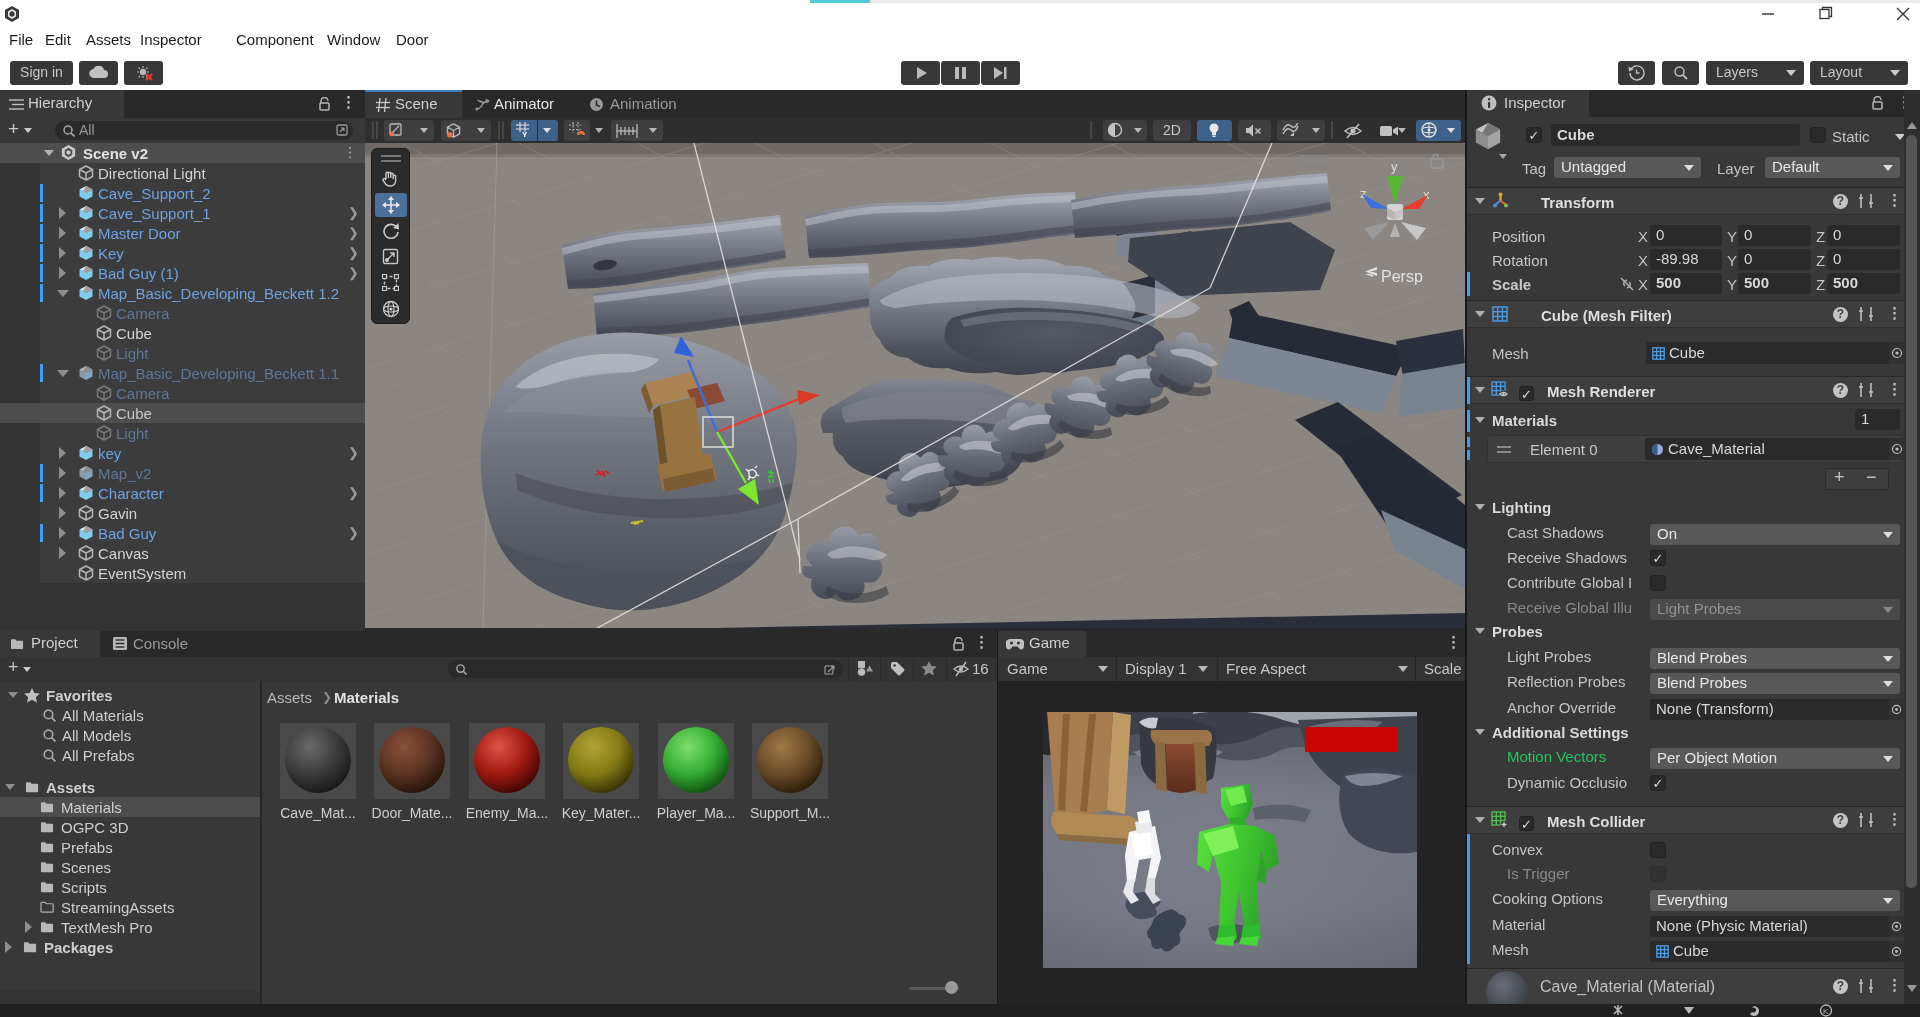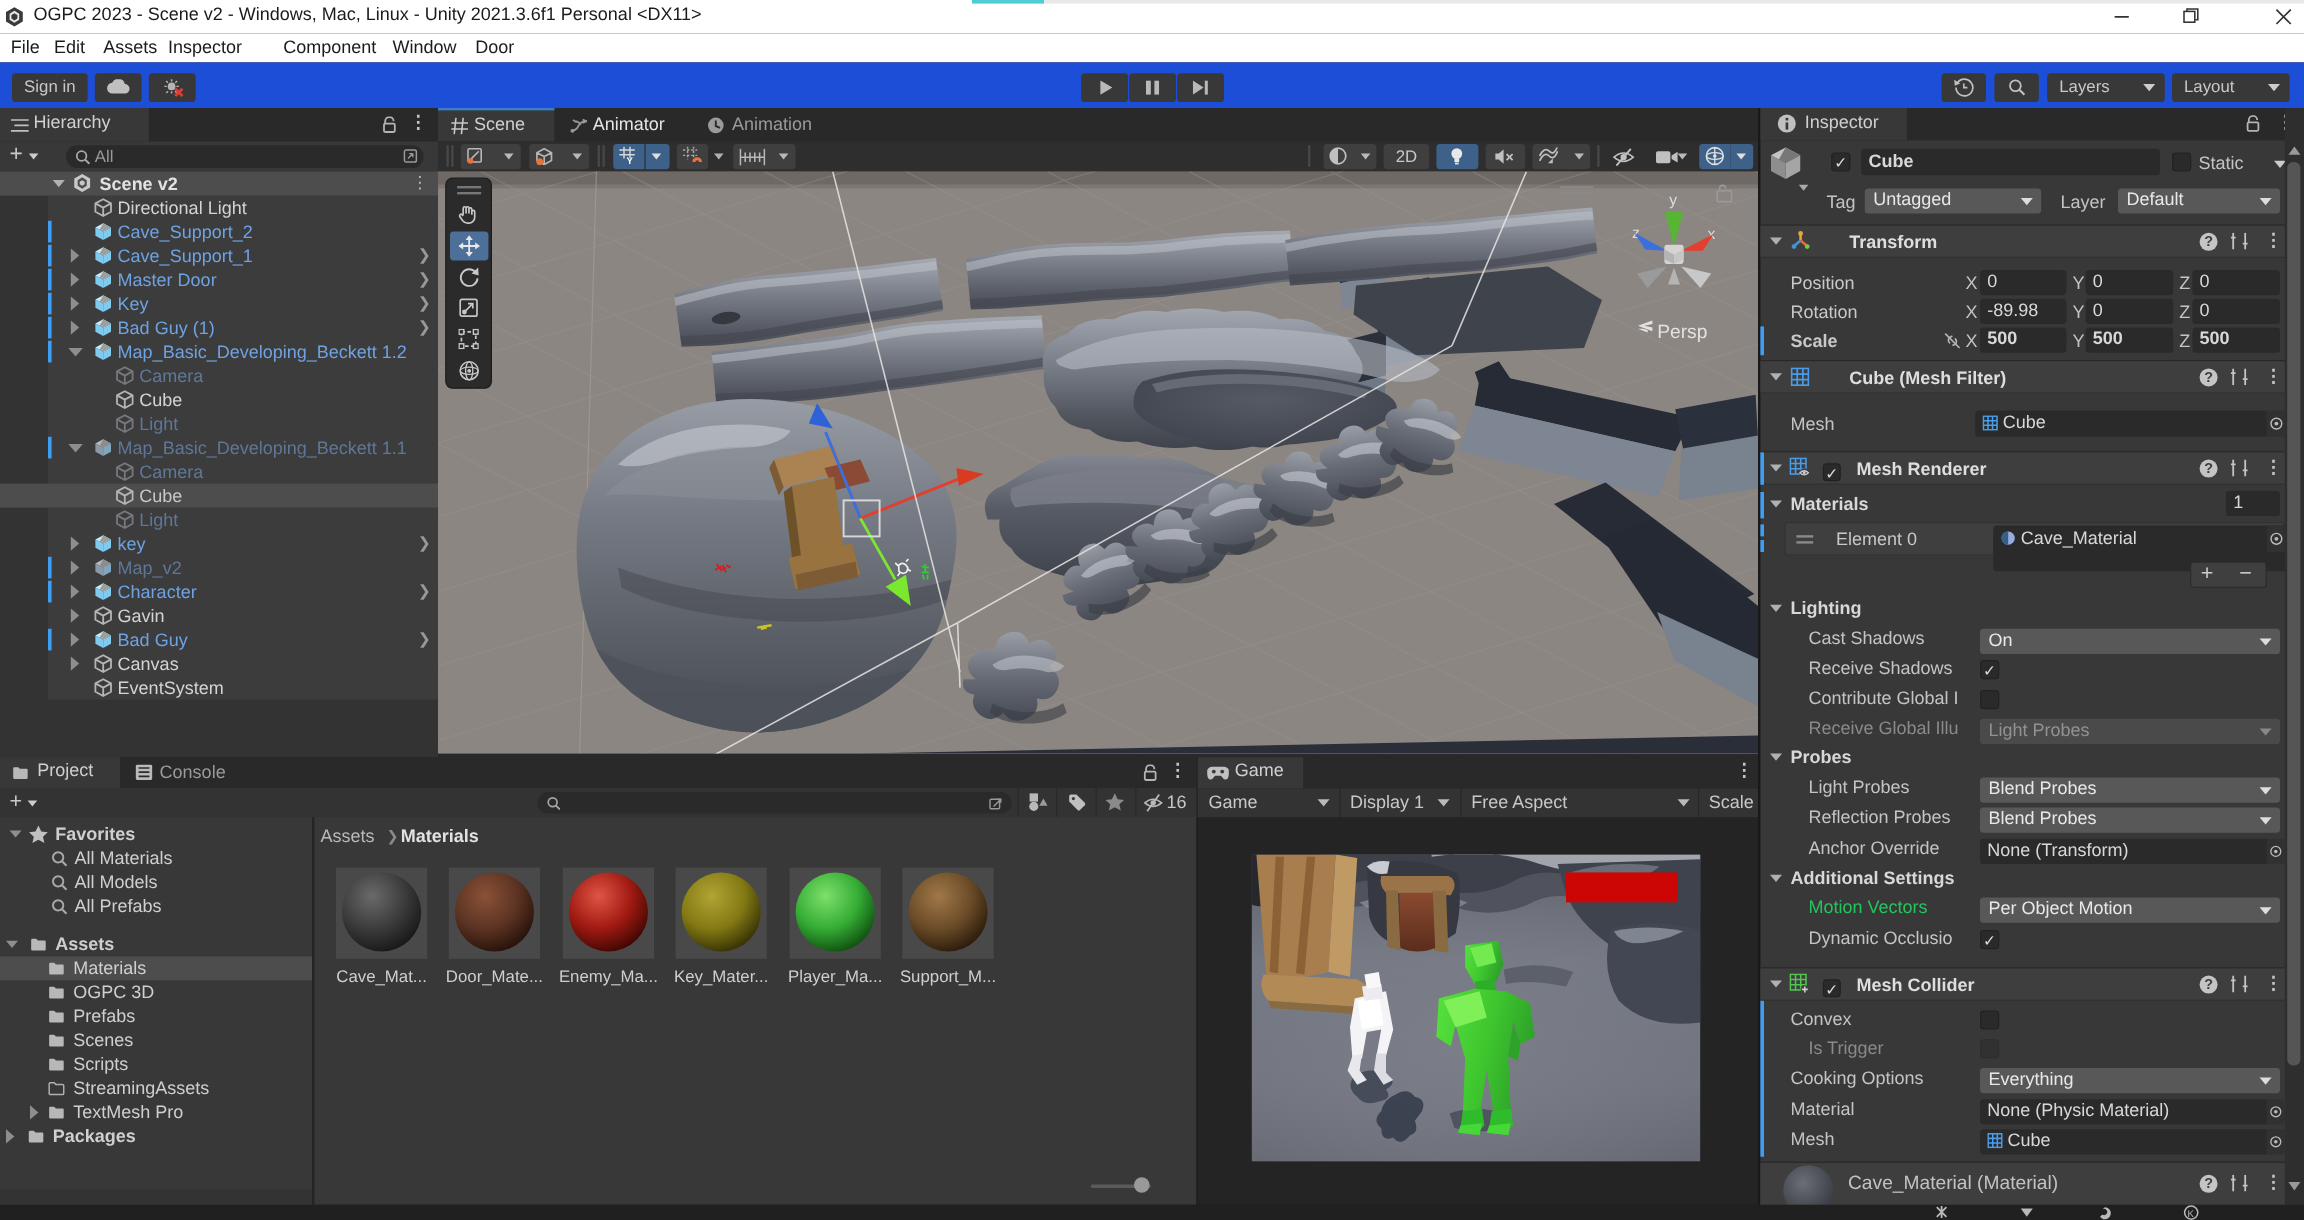--- a/index.html
+++ b/index.html
@@ -4,21 +4,21 @@
 <style>
 * { margin:0; padding:0; box-sizing:border-box; }
 html,body { width:1920px; height:1017px; overflow:hidden; background:#191919;
   font-family:"Liberation Sans", sans-serif; }
 .abs { position:absolute; }
 #root { position:relative; width:1920px; height:1017px; }
 
 #titlebar { left:0; top:0; width:1920px; height:28px; background:#fff; }
 #menubar { left:0; top:28px; width:1920px; height:24px; background:#fff; }
 .mi { position:absolute; top:3px; font-size:15px; color:#1b1b1b; }
-#toolbar { left:0; top:52px; width:1920px; height:38px; background:#1d4ed8; }
+#toolbar { left:0; top:52px; width:1920px; height:38px; background:#ffffff; }
 .tbtn { position:absolute; top:9px; height:24px; background:#383838; border-radius:3px;
   color:#c8c8c8; font-size:14px; text-align:center; line-height:23px; }
 
 .tabrow { position:absolute; background:#292929; }
 .tab { position:absolute; top:0; height:100%; background:#383838; color:#d0d0d0;
   font-size:15px; }
 .bold { font-weight:bold; }
 
 .hrow { position:absolute; left:0; width:365px; height:20px; }
 .harrow { position:absolute; top:5px; width:0; height:0; }
@@ -46,21 +46,20 @@
 <div id="root">
 
 <div class="abs" id="titlebar">
   <div class="abs" style="left:810px;top:0;width:60px;height:3px;background:#4ecdd4"></div>
   <div class="abs" style="left:870px;top:0;width:1050px;height:3px;background:#e9e9e9"></div>
   <svg class="abs" style="left:3px;top:5px" width="18" height="18" viewBox="0 0 18 18">
     <polygon points="9,1 16,5 16,13 9,17 2,13 2,5" fill="#3a3a3a"></polygon>
     <polygon points="9,4 13,6.5 13,11.5 9,14 5,11.5 5,6.5" fill="#e8e8e8"></polygon>
     <polygon points="9,6 11.5,7.5 11.5,10.5 9,12 6.5,10.5 6.5,7.5" fill="#3a3a3a"></polygon>
   </svg>
-  <div class="abs" style="left:28px;top:4px;font-size:15px;color:#1b1b1b">OGPC 2023 - Scene v2 - Windows, Mac, Linux - Unity 2021.3.6f1 Personal &lt;DX11&gt;</div>
   <svg class="abs" style="left:1762px;top:6px" width="150" height="16" viewBox="0 0 150 16">
     <line x1="0" y1="8" x2="12" y2="8" stroke="#333" stroke-width="1.4"></line>
     <rect x="58" y="3.5" width="9" height="9" fill="none" stroke="#333" stroke-width="1.3"></rect>
     <path d="M60.5 3.5 v-2 h9 v9 h-2" fill="none" stroke="#333" stroke-width="1.3"></path>
     <path d="M135 2 l12 12 M147 2 l-12 12" stroke="#333" stroke-width="1.4"></path>
   </svg>
 </div>
 
 <div class="abs" id="menubar">
   <div class="mi" style="left:9px">File</div>
@@ -1250,21 +1249,21 @@
 <div class="abs" style="left:0;top:320px;width:3px;height:22px;background:#3e9ef4"></div>
 <div class="fold" style="left:8px;top:327px;border-top-color:#b0b0b0"></div>
 <div class="ilabel bold" style="left:25px;top:322px;color:#d8d8d8">Materials</div>
 <div class="ifield" style="left:388px;top:319px;width:45px;height:21px;line-height:20px">1</div>
 <div class="abs" style="left:0;top:347px;width:3px;height:10px;background:#3e9ef4"></div>
 <div class="abs" style="left:0;top:360px;width:3px;height:10px;background:#3e9ef4"></div>
 <div class="abs" style="left:20px;top:345px;width:417px;height:28px;background:#3f3f3f;border:1px solid #323232;border-radius:3px"></div>
 <div class="abs" style="left:30px;top:356px;width:14px;height:2px;background:#8a8a8a"></div>
       <div class="abs" style="left:30px;top:361px;width:14px;height:2px;background:#8a8a8a"></div>
 <div class="ilabel" style="left:63px;top:351px;color:#c8c8c8">Element 0</div>
-<div class="ifield" style="left:194px;top:348px;width:244px;height:38px;line-height:21px;border-radius:3px 0 0 3px"><svg width="13" height="13" viewBox="0 0 13 13" style="position:relative;top:2px;margin-right:4px">
+<div class="ifield" style="left:178px;top:348px;width:244px;height:22px;line-height:21px;border-radius:3px 0 0 3px"><svg width="13" height="13" viewBox="0 0 13 13" style="position:relative;top:2px;margin-right:4px">
           <circle cx="6.5" cy="6.5" r="5.5" fill="#9ad"></circle>
           <path d="M6.5 1 A5.5 5.5 0 0 0 6.5 12 Z" fill="#345f8a"></path>
         </svg>Cave_Material</div>
 <div class="abs" style="left:422px;top:348px;width:16px;height:22px;background:#313131;border-radius:0 3px 3px 0"><svg width="12" height="12" viewBox="0 0 12 12" style="margin:5px 0 0 2px">
           <circle cx="6" cy="6" r="4.5" fill="none" stroke="#bbb" stroke-width="1.2"></circle>
           <circle cx="6" cy="6" r="1.6" fill="#bbb"></circle>
         </svg></div>
 <div class="abs" style="left:358px;top:378px;width:64px;height:22px;background:#3f3f3f;border:1px solid #2c2c2c;border-radius:3px">
 <span style="position:absolute;left:8px;top:-2px;color:#ccc;font-size:18px">+</span>
 <span style="position:absolute;left:40px;top:-2px;color:#ccc;font-size:18px">−</span>

